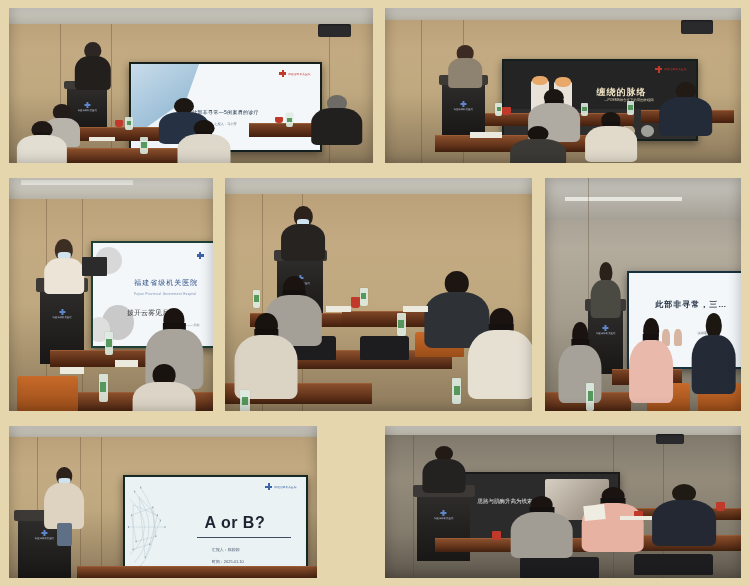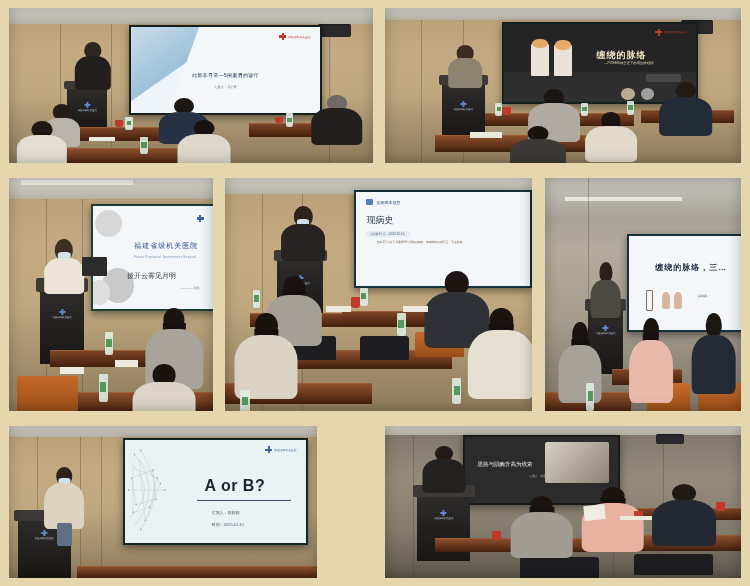--- a/index.html
+++ b/index.html
@@ -42,20 +42,21 @@
     position: absolute; background: #2a2a2c; border-radius: 2px;
     box-shadow: 0 1px 2px rgba(0,0,0,.4) inset;
   }
 
   
   .screenframe {
     position: absolute;
     background: #14201d;
     padding: 2px;
     box-shadow: 0 3px 8px rgba(0,0,0,.45);
+    margin-top: 37px;
   }
   .screen {
     position: absolute; inset: 2px;
     background: #f3f7fa;
     overflow: hidden;
   }
   .screen.dark { background: #242424; }
   .slide { position: absolute; inset: 0; }
 
   .slide-logo {
@@ -378,35 +379,20 @@
     </div>
   </div>
 
   <div class="photo" style="left:225px; top:178px; width:307px; height:233px;">
     <div class="scene">
       <div class="wall"></div>
       <div class="panelline" style="left:12%"></div>
       <div class="panelline" style="left:25%"></div>
       <div class="ceiling" style="height:7%"></div>
 
-      <div class="screenframe" style="left:42%; top:5%; width:58%; height:42%; background:#15313a;">
-        <div class="screen">
-          <div class="slide">
-            <div style="position:absolute;left:6%;top:8%;display:flex;align-items:center;gap:3px;">
-              <span style="width:7px;height:6px;background:#5b7fb5;border-radius:1px;display:block;"></span>
-              <span style="font-size:4px;color:#2c4a74;white-space:nowrap;">病例基本信息</span>
-            </div>
-            <div class="slide-title" style="left:6%; top:24%; font-size:9px; color:#1f2b3d;">现病史</div>
-            <div style="position:absolute;left:6%;top:42%;padding:1px 3px;background:#e7ecf3;
-                        font-size:3px;color:#4a5b75;white-space:nowrap;">入院前1个月（2024.10.11）</div>
-            <div style="position:absolute;left:12%;right:6%;top:52%;font-size:2.8px;
-                        line-height:1.55;color:#7d5b3b;text-align:justify;">患者1月余前无明显诱因出现胸闷胸痛，偶感胸部闷痛不适，无放射痛…</div>
-          </div>
-        </div>
-      </div>
 
       <div class="podium" style="left:17%; top:31%; width:15%; height:30%;">
         <div class="podium-top"></div>
         <div class="podium-logo" style="top:36%;">
           <span class="pm"></span>
           <span class="pt">福建省级机关医院</span>
         </div>
       </div>
       <div class="person" style="left:19%; top:12%; width:13%; height:22%;">
         <div class="head" style="top:0; width:46%; height:42%; background:#2c211b;"></div>
@@ -458,21 +444,21 @@
     <div class="scene">
       <div class="wall cool"></div>
       <div class="ceiling" style="height:18%;background:linear-gradient(180deg,#c8c6be,#a6a197);"></div>
       <div class="ceilstrip" style="left:10%;top:8%;width:60%;height:2%;"></div>
       <div class="panelline" style="left:22%"></div>
 
       <div class="screenframe" style="left:42%; top:24%; width:62%; height:42%; background:#18303c;">
         <div class="screen">
           <div class="slide">
             <div class="slide-title" style="left:22%; top:28%; font-size:8px; font-weight:bold;
-                        color:#1d2b3e; letter-spacing:1px;">缠绕的脉络，三…</div>
+                        color:#1d2b3e; letter-spacing:1px;">此部非寻常，三…</div>
             <div class="slide-sub" style="left:58%; top:62%; font-size:3.2px; color:#6b7483;">演讲者：</div>
             <div style="position:absolute;left:14%;top:58%;width:6%;height:22%;
                         border:.6px solid #8b6a52;border-radius:1px;"></div>
             <div style="position:absolute;left:28%;top:60%;width:7%;height:18%;
                         background:#d8b5a0;border-radius:40% 40% 20% 20%;"></div>
             <div style="position:absolute;left:38%;top:60%;width:7%;height:18%;
                         background:#d8b5a0;border-radius:40% 40% 20% 20%;"></div>
           </div>
         </div>
       </div>

